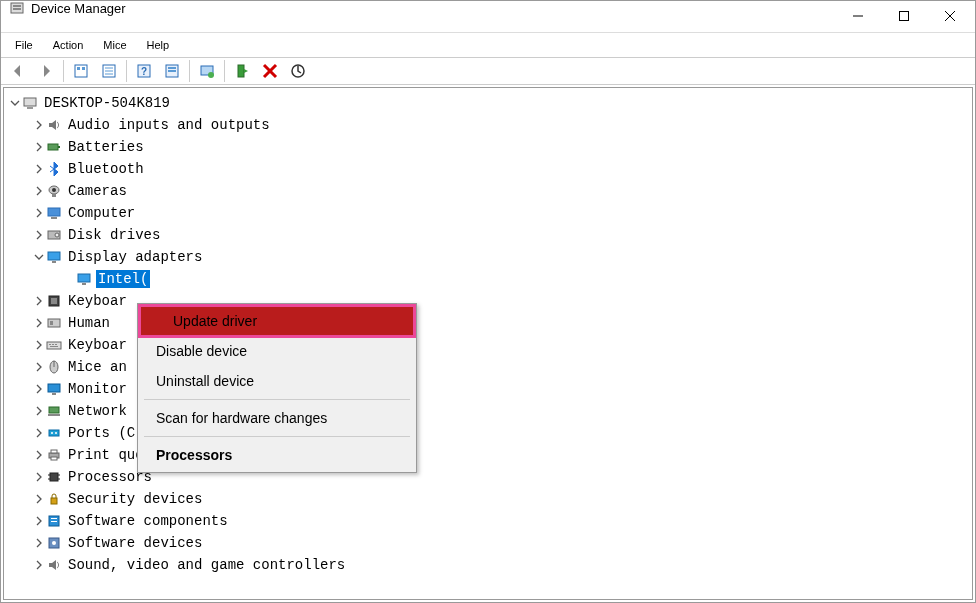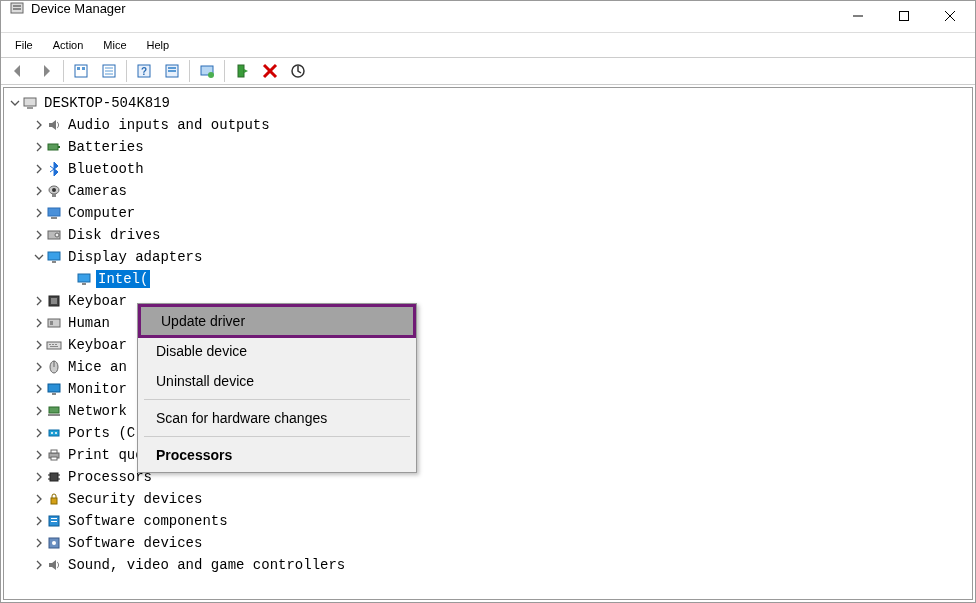--- a/index.html
+++ b/index.html
@@ -100,24 +100,24 @@
     box-shadow: 2px 2px 4px rgba(0,0,0,0.25);
     width: 280px;
     padding: 2px;
     z-index: 100;
   }
   .ctx-item {
     padding: 7px 16px;
     font-size: 14px;
   }
   .ctx-item.highlighted {
-    background: #a3a3a3;
-    border: 3px solid #701a75;
+    background: #b91c1c;
+    border: 3px solid #ec4899;
     margin: -2px;
-    padding: 6px 20px;
+    padding: 6px 32px;
   }
   .ctx-sep {
     height: 1px;
     background: #ccc;
     margin: 3px 4px;
   }
   .ctx-item.bold { font-weight: 600; }
 </style>
 </head>
 <body>

